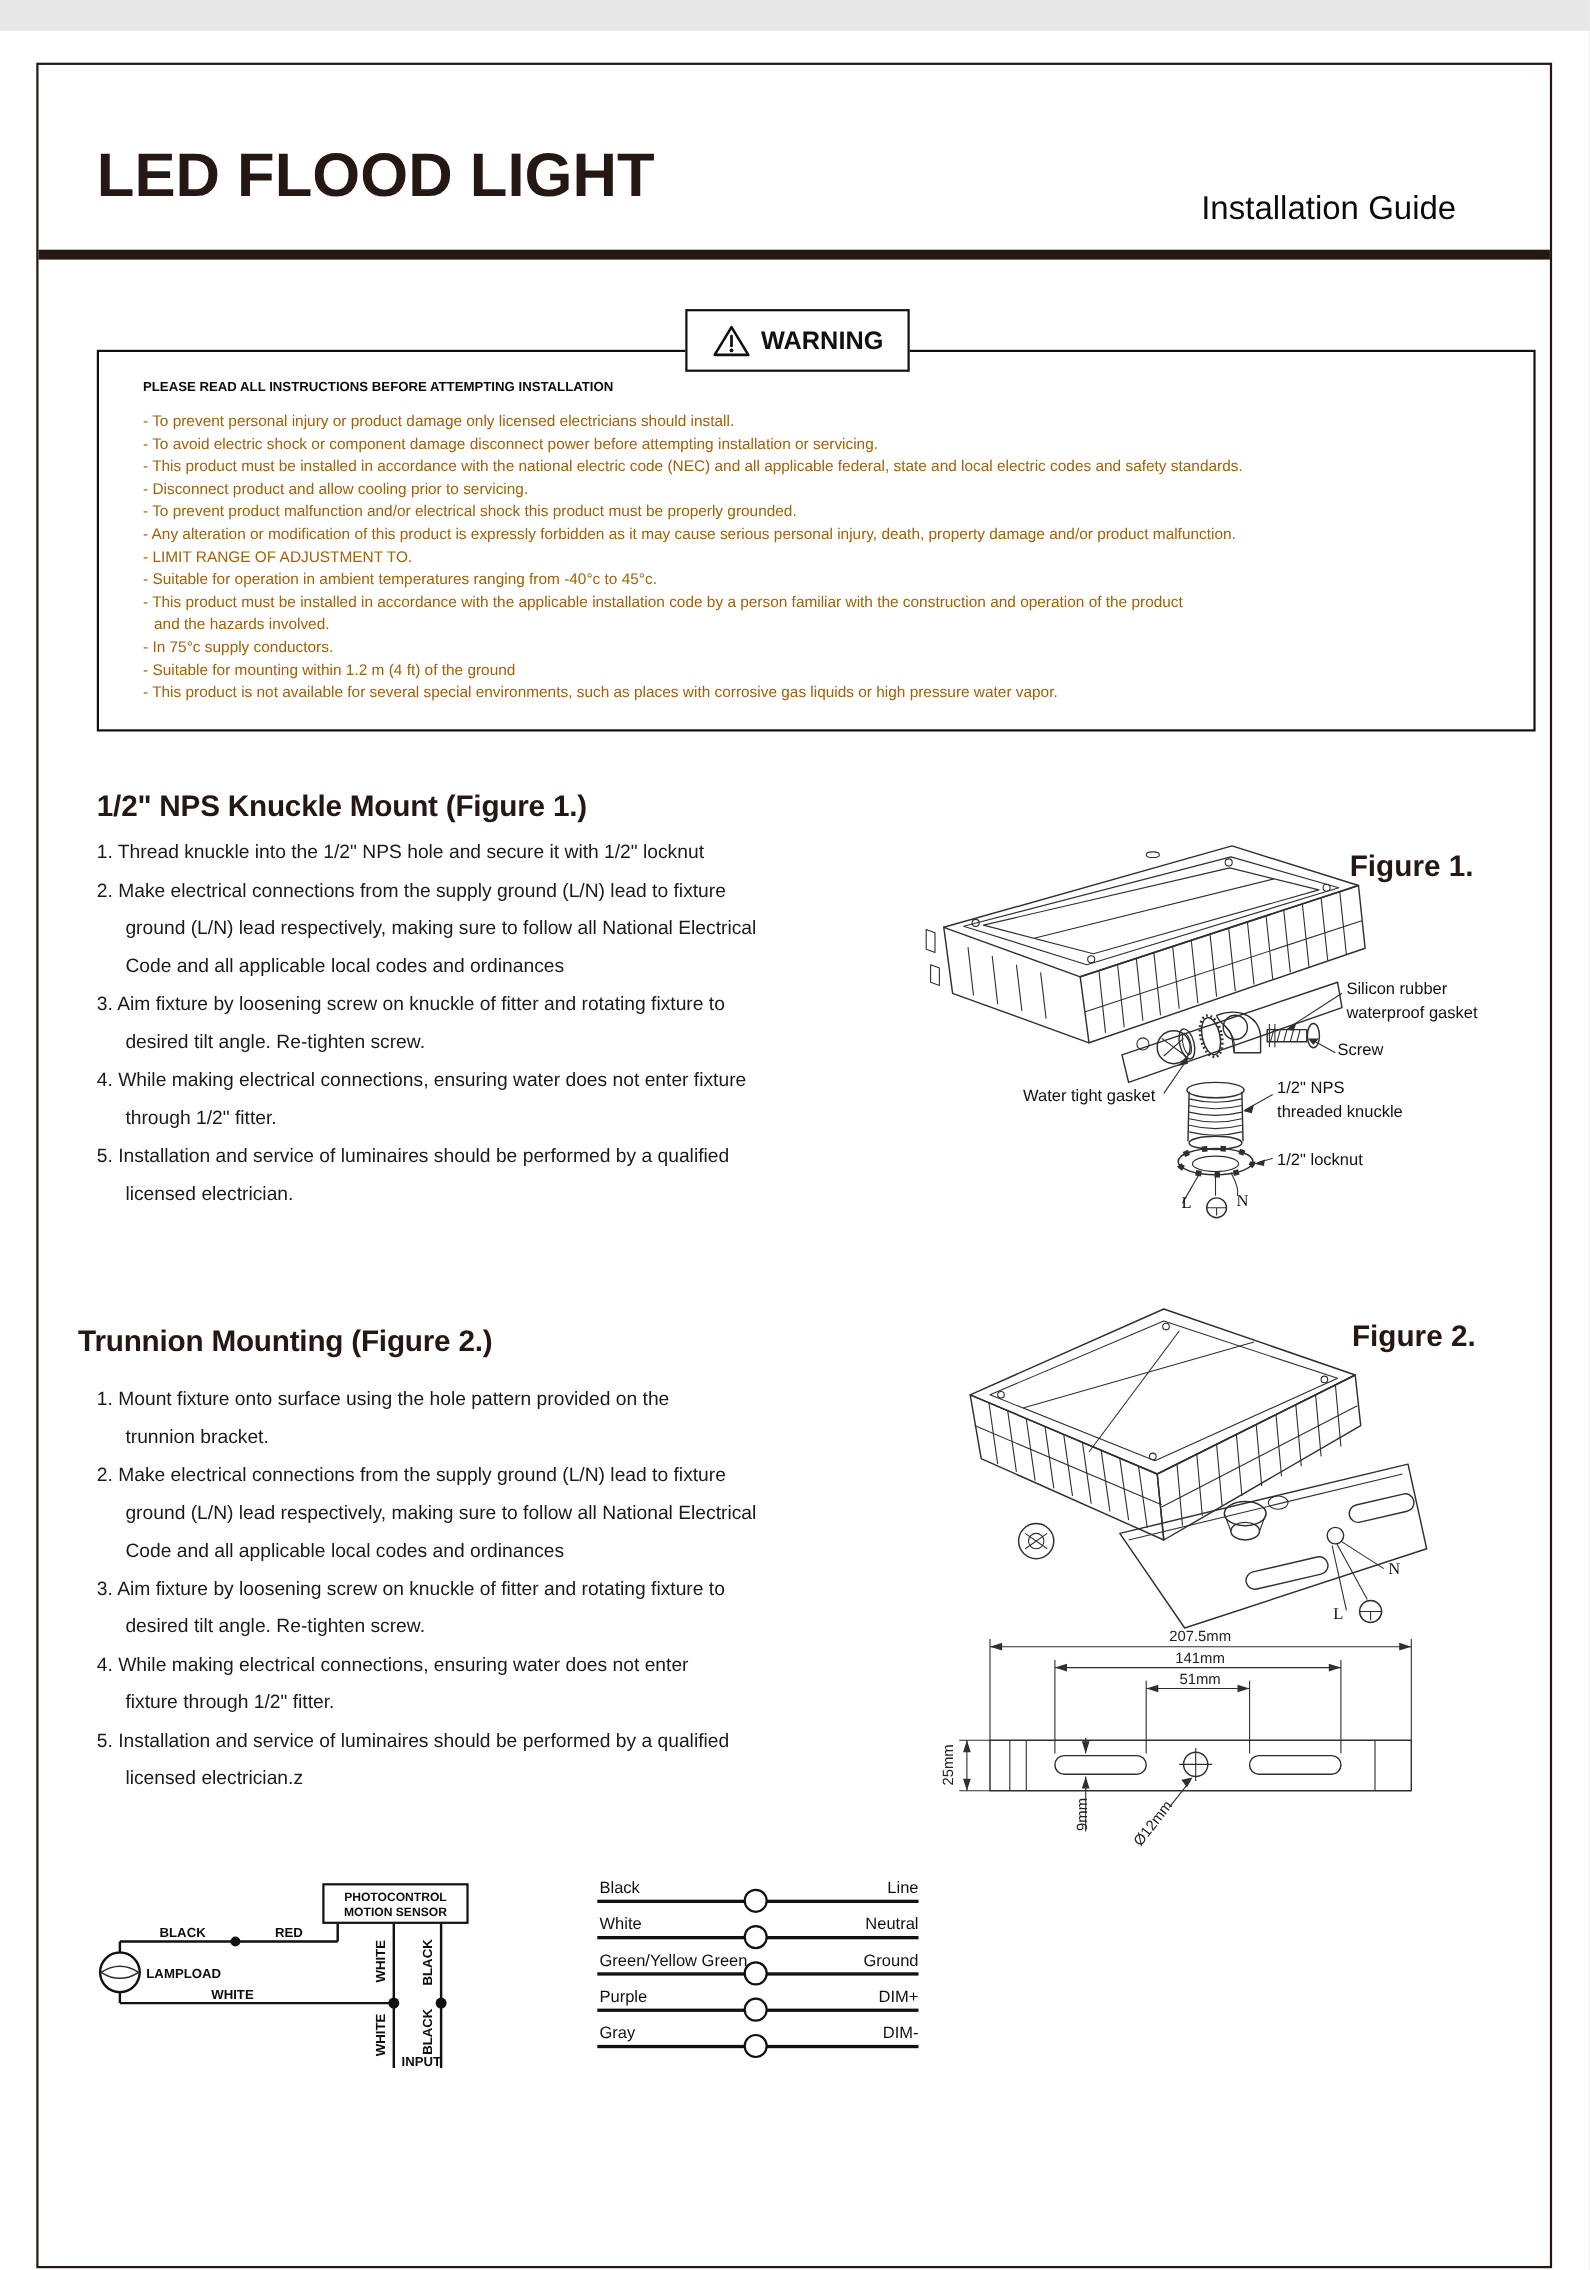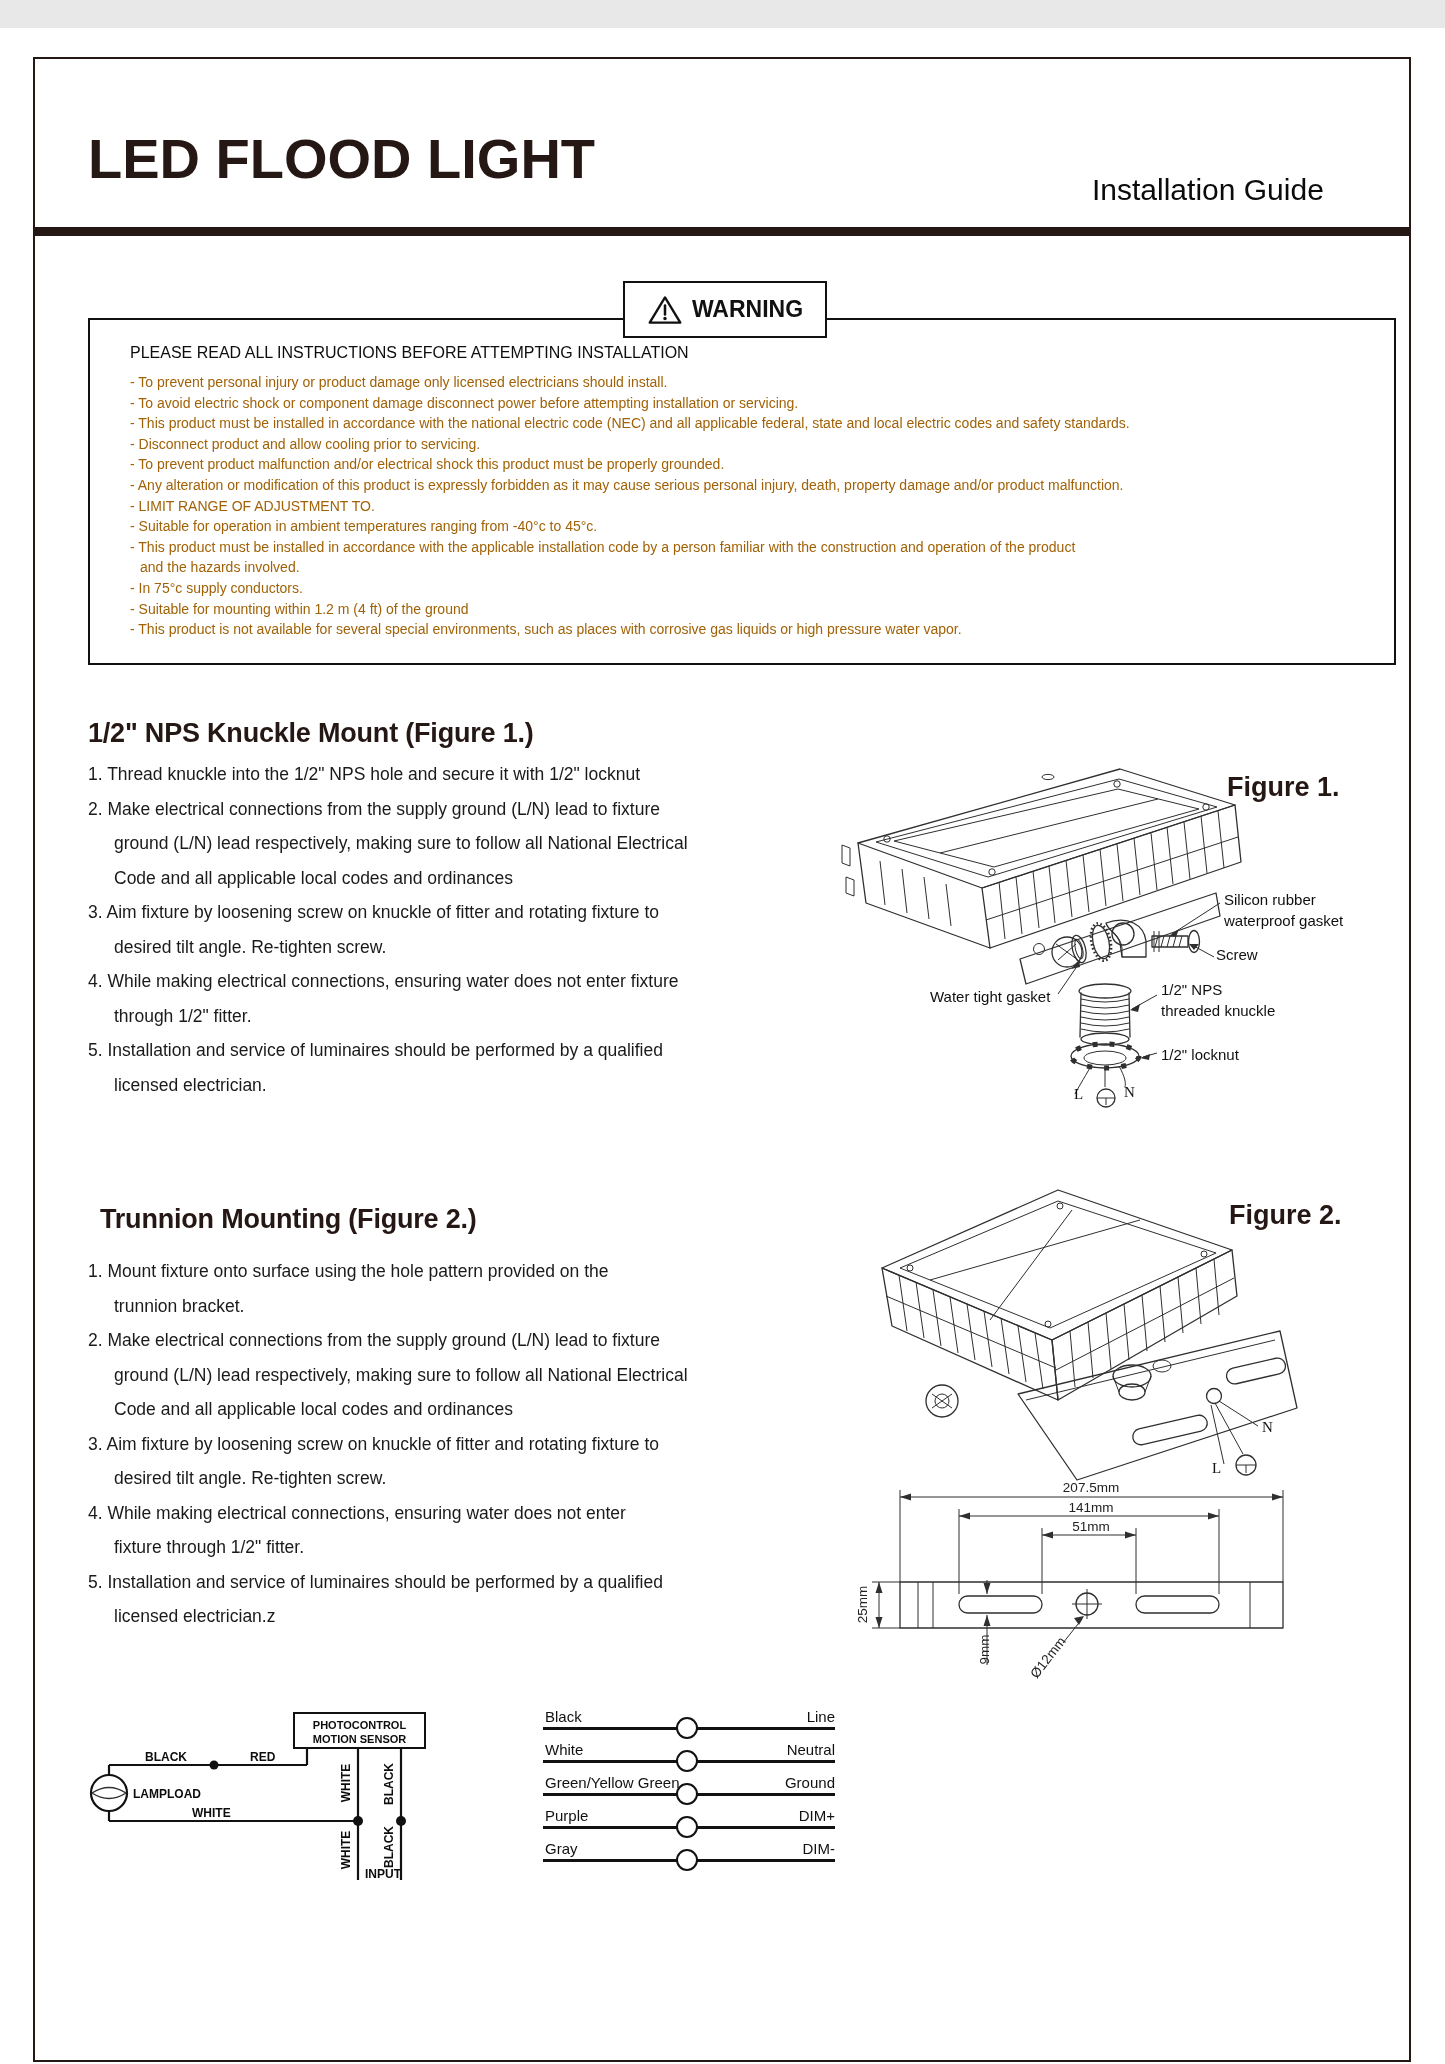--- a/index.html
+++ b/index.html
@@ -10,21 +10,21 @@
   
   .frame{left:33px;top:29px;width:1374px;height:2001px;border:2px solid #241714;}
   .title{left:88px;top:98px;font-size:56px;font-weight:bold;color:#241714;letter-spacing:0px;}
   .subtitle{left:1092px;top:145px;font-size:30px;color:#0b0b0b;}
   .rule{left:35px;top:199px;width:1374px;height:9px;background:#241714;}
   
   .warn-badge{left:623px;top:253px;width:200px;height:53px;border:2.5px solid #111;background:#fff;
               display:flex;align-items:center;justify-content:center;gap:9px;z-index:2;}
   .warn-badge-label{font-size:23px;font-weight:bold;color:#111;}
   .warn-box{left:88px;top:290px;width:1304px;height:343px;border:2px solid #111;}
-  .warn-heading{left:130px;top:316px;font-size:16px;font-weight:normal;color:#0d0d0d;}
+  .warn-heading{left:130px;top:316px;font-size:12px;font-weight:bold;color:#0d0d0d;}
   .warn-list{left:130px;top:344px;width:1250px;font-size:14px;line-height:20.6px;color:#a16207;}
   .warn-list div{white-space:nowrap;}
   .warn-list .cont{padding-left:10px;}
   
   .sec-heading{font-size:27px;font-weight:bold;color:#241714;letter-spacing:-0.2px;}
   .inst-list{font-size:17.5px;line-height:34.5px;color:#1a1a1a;}
   .inst-list div{white-space:nowrap;}
   .inst-list .cont{padding-left:26px;}
   .fig-label{font-size:27px;font-weight:bold;color:#241714;}
   .callout{font-size:15px;color:#101010;line-height:21px;white-space:nowrap;}
@@ -173,21 +173,21 @@
   <div class="abs callout" style="left:1216px;top:916px;">Screw</div>
   <div class="abs callout" style="left:930px;top:958px;">Water tight gasket</div>
   <div class="abs callout" style="left:1161px;top:951px;">
     <div>1/2" NPS</div>
     <div>threaded knuckle</div>
   </div>
   <div class="abs callout" style="left:1161px;top:1016px;">1/2" locknut</div>
   <div class="abs ln" style="left:1074px;top:1058px;">L</div>
   <div class="abs ln" style="left:1124px;top:1056px;">N</div>
 
-  <div class="abs sec-heading nowrap" style="left:100px;top:1176px;">Trunnion Mounting (Figure 2.)</div>
+  <div class="abs sec-heading nowrap" style="left:71px;top:1176px;">Trunnion Mounting (Figure 2.)</div>
   <div class="abs inst-list" style="left:88px;top:1226px;">
     <div>1. Mount fixture onto surface using the hole pattern provided on the</div>
     <div class="cont">trunnion bracket.</div>
     <div>2. Make electrical connections from the supply ground (L/N) lead to fixture</div>
     <div class="cont">ground (L/N) lead respectively, making sure to follow all National Electrical</div>
     <div class="cont">Code and all applicable local codes and ordinances</div>
     <div>3. Aim fixture by loosening screw on knuckle of fitter and rotating fixture to</div>
     <div class="cont">desired tilt angle. Re-tighten screw.</div>
     <div>4. While making electrical connections, ensuring water does not enter</div>
     <div class="cont">fixture through 1/2" fitter.</div>

